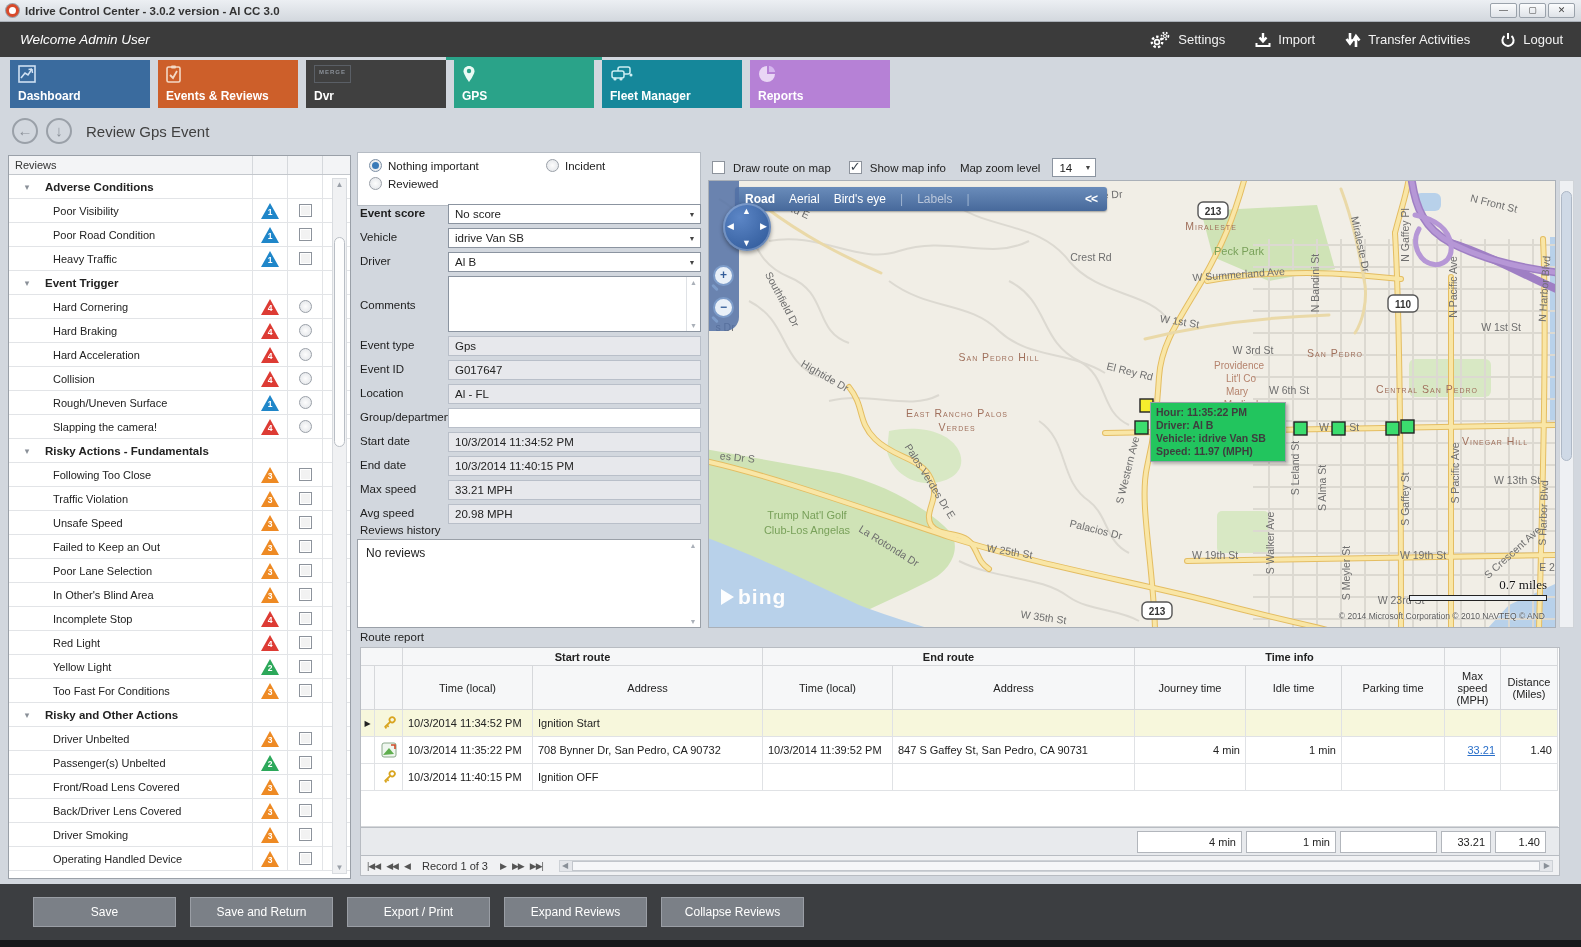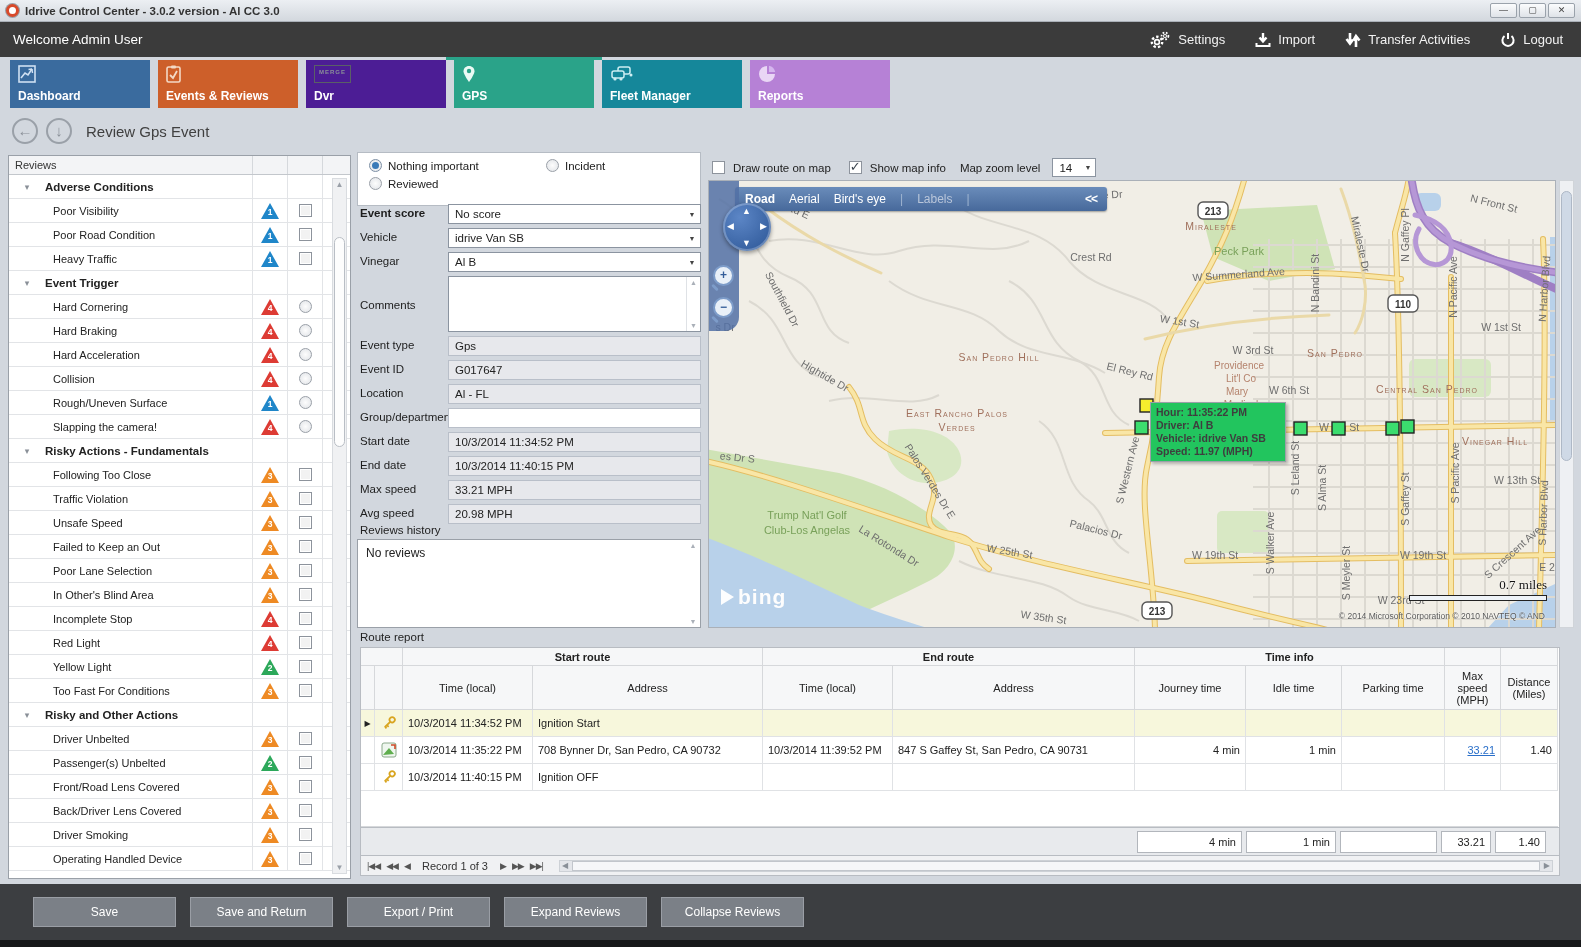--- a/index.html
+++ b/index.html
@@ -14,21 +14,21 @@
   .app-logo { width:13px; height:13px; border-radius:50%; border:3px solid #d84a2b; background:#fff;
     box-shadow:0 0 0 1px #9aa0a8; margin-right:6px; }
   .title-text { font-weight:bold; font-size:11.5px; color:#333; }
   .winbtns { margin-left:auto; display:flex; gap:2px; }
   .winbtn { width:27px; height:15px; background:linear-gradient(#fbfcfd,#dfe3e8); border:1px solid #9aa2ab;
     font-size:9px; line-height:12px; text-align:center; color:#444; border-radius:2px; }
 
   
   .welcomebar { position:absolute; left:0; top:22px; width:100%; height:35px; background:#3b3b3b;
     display:flex; align-items:center; color:#fff; }
-  .welcome-text { margin-left:13px; font-size:13.5px; }
+  .welcome-text { margin-left:20px; font-size:13.5px;font-style:italic; }
   .topactions { margin-left:auto; display:flex; align-items:center; gap:30px; margin-right:18px; }
   .topaction { display:flex; align-items:center; gap:7px; font-size:13px; color:#f2f2f2; cursor:default; }
   .topaction svg { display:block; }
 
   
   .tabs { position:absolute; left:10px; top:60px; height:48px; display:flex; gap:8px; }
   .tab { width:140px; height:48px; position:relative; color:#fff; padding:5px 8px; }
   .tab .tlabel { position:absolute; left:8px; bottom:5px; font-weight:bold; font-size:12px; }
   .tab .ticon { position:absolute; left:8px; top:5px; height:18px; }
   .tab-gps::before { content:""; position:absolute; left:-8px; right:-8px; top:-3px; height:3px; background:#2aa389; }
@@ -235,21 +235,21 @@
       <span class="tlabel">Dashboard</span>
     </div>
     <div class="tab" style="background:#cd5f2a">
       <span class="ticon"><svg width="15" height="18" viewBox="0 0 15 18">
             <rect x="1" y="2" width="13" height="15" rx="1.5" fill="none" stroke="#f3d9c6" stroke-width="1.6"></rect>
             <rect x="5" y="0.5" width="5" height="3" rx="1" fill="#f3d9c6"></rect>
             <path d="M4,10 L7,13 L11,6" fill="none" stroke="#f3d9c6" stroke-width="1.8"></path>
           </svg></span>
       <span class="tlabel">Events &amp; Reviews</span>
     </div>
-    <div class="tab" style="background:#4c1d95">
+    <div class="tab" style="background:#404040">
       <span class="ticon" style="border:1px solid #5a5f66;color:#8a9098;font-size:6px;font-weight:bold;padding:3px 4px;letter-spacing:1px;">MERGE</span>
       <span class="tlabel">Dvr</span>
     </div>
     <div class="tab tab-gps" style="background:#2aa389">
       <span class="ticon"><svg width="14" height="18" viewBox="0 0 14 18">
             <path d="M7,1 C3.7,1 1.5,3.4 1.5,6.2 C1.5,9.5 7,17 7,17 C7,17 12.5,9.5 12.5,6.2 C12.5,3.4 10.3,1 7,1 Z" fill="#eafaf4"></path>
             <circle cx="7" cy="6" r="2.2" fill="#2aa389"></circle>
           </svg></span>
       <span class="tlabel">GPS</span>
     </div>
@@ -651,21 +651,21 @@
       <span>No score</span>
         <span class="arrow">▼</span>
     </div>
 
     <div class="frow-label" style="top:79px">Vehicle</div>
     <div class="fctrl" style="top:76px">
       <span>idrive Van SB</span>
         <span class="arrow">▼</span>
     </div>
 
-    <div class="frow-label" style="top:103px">Vinegar</div>
+    <div class="frow-label" style="top:103px">Driver</div>
     <div class="fctrl" style="top:100px">
       <span>Al B</span>
         <span class="arrow">▼</span>
     </div>
 
     <div class="frow-label" style="top:147px">Comments</div>
     <div class="fctrl" style="top:124px;height:56px;align-items:stretch;padding:0">
       <span style="padding:3px 6px"></span>
       <span class="scrollgutter">
           <span>▲</span>

